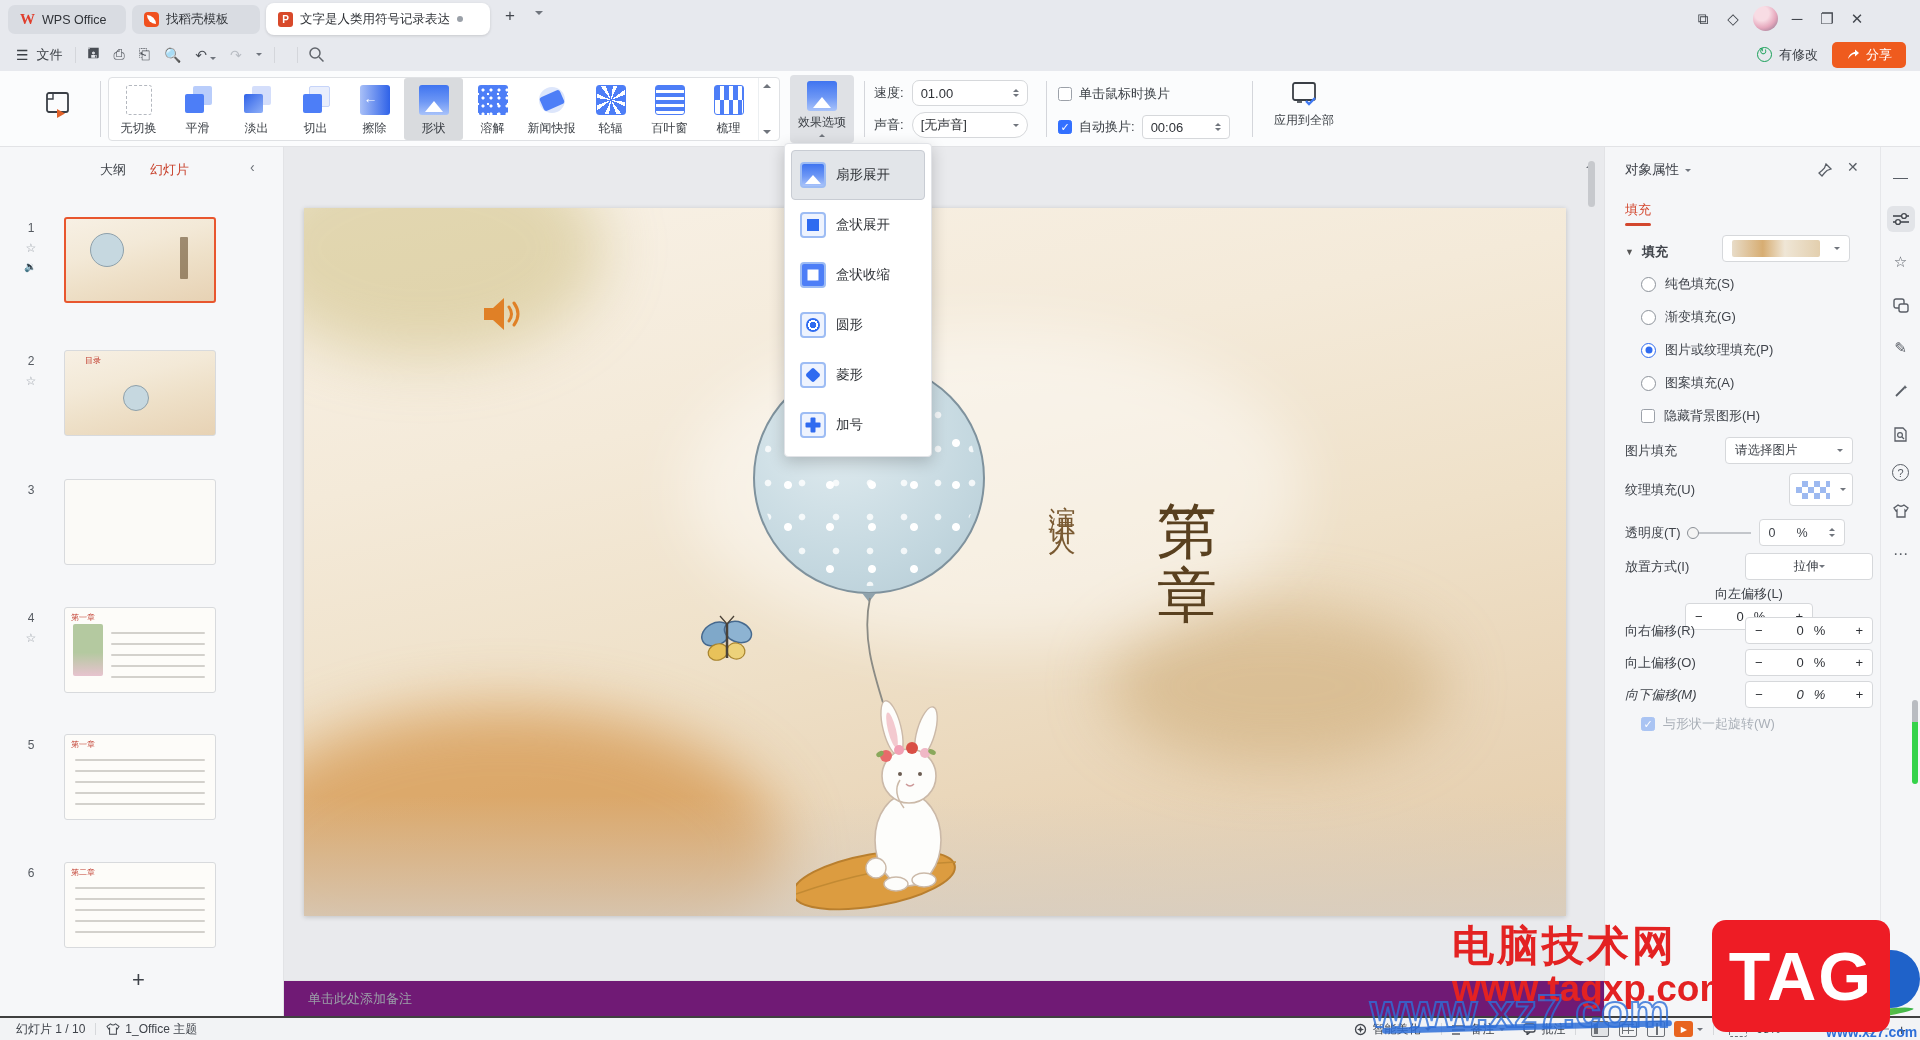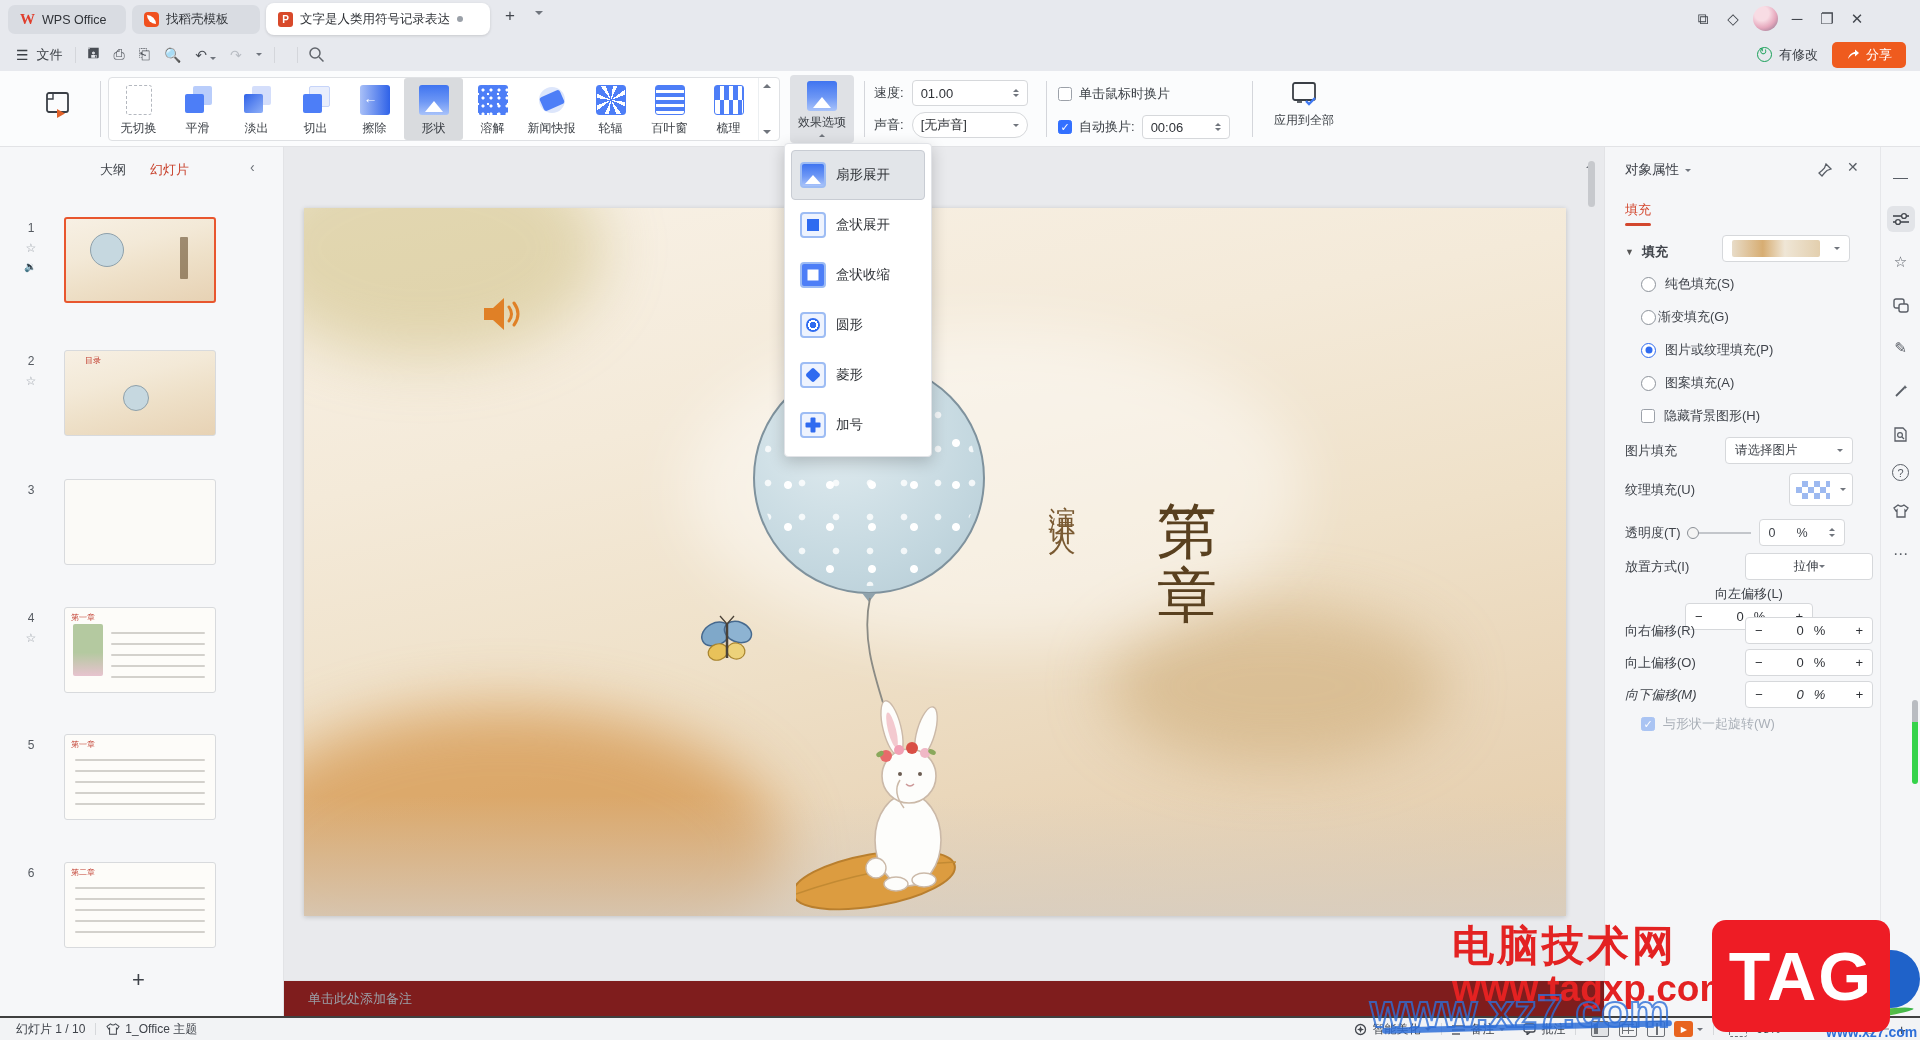--- a/index.html
+++ b/index.html
@@ -100,21 +100,21 @@
   #canvas{left:284px;top:147px;width:1320px;height:833px;background:#e9eaed;}
   #slide{left:20px;top:61px;width:1262px;height:708px;box-shadow:0 1px 5px rgba(0,0,0,.18);overflow:hidden;background:linear-gradient(168deg,#f8f1e6 0%,#f4ead9 30%,#efe1c9 55%,#e9d5b8 78%,#e3cba9 100%);}
   .blob{position:absolute;border-radius:50%;filter:blur(30px);}
   #balloon{position:absolute;left:449px;top:154px;width:232px;height:232px;border-radius:50%;border:2.5px solid #7f929d;background:radial-gradient(circle at 36% 30%,#e1ecf0,#c3d7df 65%,#b4cad4 100%);background-color:#c3d7df;}
   #balloon .dots{position:absolute;inset:6px;border-radius:50%;background-image:radial-gradient(#ffffff 3.5px,transparent 4.5px),radial-gradient(#ffffffcc 2.8px,transparent 3.8px);background-size:42px 42px,34px 34px;background-position:6px 10px,24px 28px;}
   #balloon::after{content:"";position:absolute;left:50%;transform:translateX(-50%);bottom:-10px;width:0;height:0;border-left:7px solid transparent;border-right:7px solid transparent;border-top:9px solid #8fa2ac;}
   .vtext{writing-mode:vertical-rl;font-family:"Liberation Serif","DejaVu Serif",serif;}
   #presenter{position:absolute;left:740px;top:276px;font-size:27px;letter-spacing:12px;color:#7a5a32;}
   #chapter{position:absolute;left:842px;top:246px;font-size:60px;letter-spacing:30px;color:#59401f;}
   
-  #notesbar{left:284px;top:980px;width:1320px;height:36px;background:#7f1d1d;border-top:1px solid #e3e4e6;display:flex;align-items:center;padding-left:24px;color:#9ba0a8;}
+  #notesbar{left:284px;top:980px;width:1320px;height:36px;background:#701a75;border-top:1px solid #e3e4e6;display:flex;align-items:center;padding-left:24px;color:#9ba0a8;}
   #statusbar{left:0;top:1016px;width:1920px;height:24px;background:#f2f3f5;border-top:2px solid #404040;display:flex;align-items:center;font-size:12px;color:#3f434a;}
   .st-sep{width:1px;height:12px;background:#d6d8db;margin:0 10px;}
   .viewbox{width:18px;height:16px;border:1.2px solid #6c7076;border-radius:2px;position:relative;margin:0 5px;}
   .playbtn{width:19px;height:16px;border-radius:3px;background:#e8641f;color:#fff;font-size:8px;display:flex;align-items:center;justify-content:center;margin:0 4px;}
   
   #obj-panel{left:1604px;top:147px;width:316px;height:869px;background:#f5f6f8;border-left:1px solid #e2e3e6;}
   #obj-strip{position:absolute;right:0;top:0;width:40px;height:100%;border-left:1px solid #e6e7ea;display:flex;flex-direction:column;align-items:center;padding-top:16px;gap:17px;color:#595e66;}
   .strip-ic{width:28px;height:26px;display:flex;align-items:center;justify-content:center;font-size:15px;border-radius:6px;}
   .strip-ic.selected{background:#e2e4e8;}
   .prow{position:absolute;left:20px;display:flex;align-items:center;}
@@ -262,21 +262,21 @@
       </div>
     <div id="fx-btn" class="abs">
       <span class="tic tic-shapefan"></span>
       <span class="rlabel">效果选项</span>
       <span class="chev sm up"></span>
     </div>
     <div class="sep-v abs" style="left:864px;top:10px;height:56px;"></div>
 
     <div class="abs flex" style="left:874px;top:9px;gap:8px;">
       <span class="rlabel" style="font-size:13px;">速度:</span>
-      <span class="rinput" style="width:116px;">
+      <span class="rinput" style="width:116px;border-radius:7px;">
         <span>01.00</span>
         <span class="spincol">
             <span class="chev sm up"></span>
             <span class="chev sm down"></span>
           </span>
       </span>
     </div>
     <div class="abs flex" style="left:874px;top:41px;gap:8px;">
       <span class="rlabel" style="font-size:13px;">声音:</span>
       <span class="rinput" style="width:116px;border-radius:13px;">
@@ -482,21 +482,21 @@
     <div class="pselect abs" style="left:117px;top:88px;width:128px;justify-content:space-between;">
       <span style="width:88px;height:17px;border-radius:2px;background:linear-gradient(90deg,#e8dcc8,#d7ad72 35%,#efe6d6 60%,#e3cfae);"></span>
       <span class="chev sm down"></span>
     </div>
 
     <div id="fill-options">
         <div class="prow" style="top: 128px; left: 36px; gap: 9px;">
           <span class="radio"></span>
           <span class="plabel">纯色填充(S)</span>
         </div>
-        <div class="prow" style="top: 161px; left: 36px; gap: 2px;">
+        <div class="prow" style="top: 161px; left: 36px; gap: 9px;">
           <span class="radio"></span>
           <span class="plabel">渐变填充(G)</span>
         </div>
         <div class="prow" style="top: 194px; left: 36px; gap: 9px;">
           <span class="radio checked"></span>
           <span class="plabel">图片或纹理填充(P)</span>
         </div>
         <div class="prow" style="top: 227px; left: 36px; gap: 9px;">
           <span class="radio"></span>
           <span class="plabel">图案填充(A)</span>

